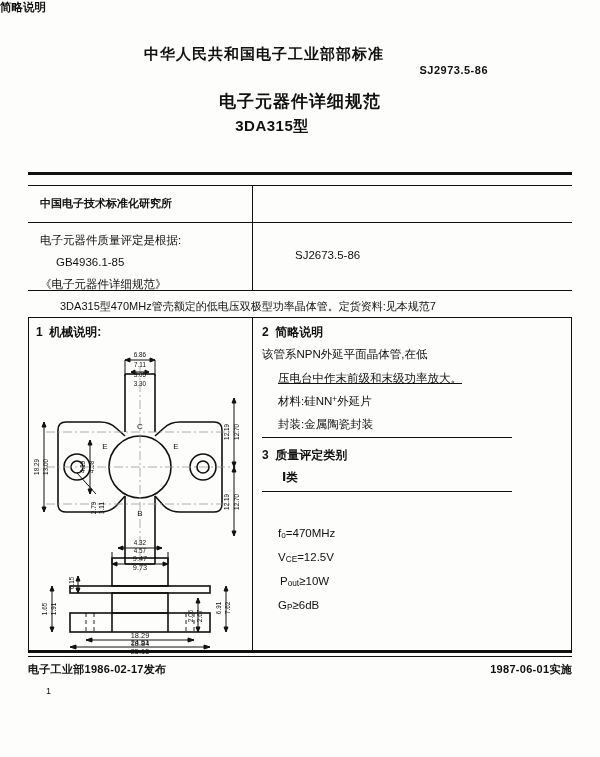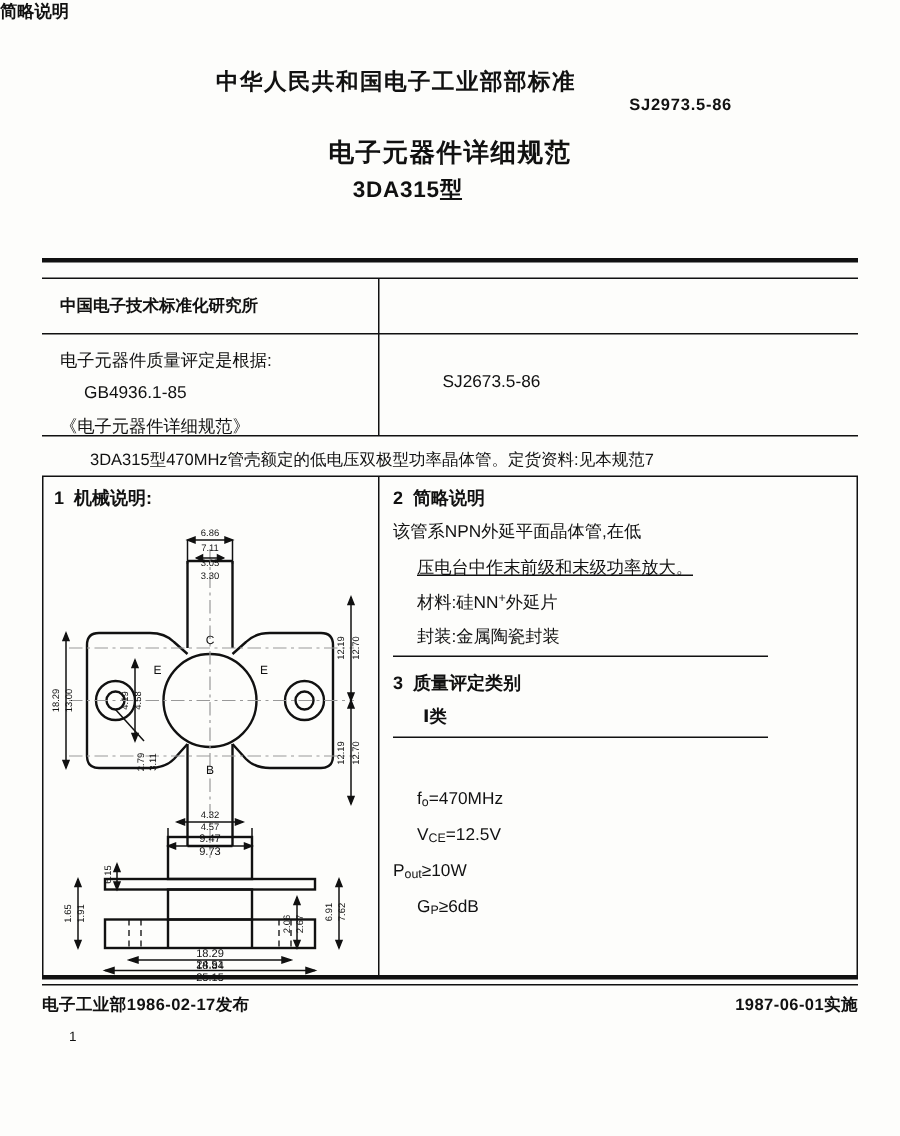--- a/index.html
+++ b/index.html
@@ -70,21 +70,21 @@
   .sec2-l2{left:278px;top:371px;text-decoration:underline;}
   .sec2-l3{left:278px;top:394px;}
   .sec2-l4{left:278px;top:417px;}
   .line-a{top:437px;}
   .sec3-h{left:262px;top:447px;}
   .sec3-l1{left:282px;top:470px;font-weight:bold;}
   .line-b{top:491px;}
   .ref-h{left:278px;top:503px;font-size:11.5px;font-weight:bold;}
   .ref-1{left:278px;top:527px;}
   .ref-2{left:278px;top:551px;}
-  .ref-3{left:262px;top:575px;}
+  .ref-3{left:280px;top:575px;}
   .ref-4{left:278px;top:599px;}
 
   
   .sec1-h{position:absolute;left:36px;top:324px;font-size:12px;font-weight:bold;}
   .drawing{position:absolute;left:30px;top:336px;width:220px;height:310px;}
 
   
   .f-left{position:absolute;left:28px;top:662px;font-size:11px;font-weight:bold;letter-spacing:.3px;}
   .f-right{position:absolute;right:28px;top:662px;font-size:11px;font-weight:bold;letter-spacing:.3px;}
   .pageno{position:absolute;left:46px;top:686px;font-size:9px;}

